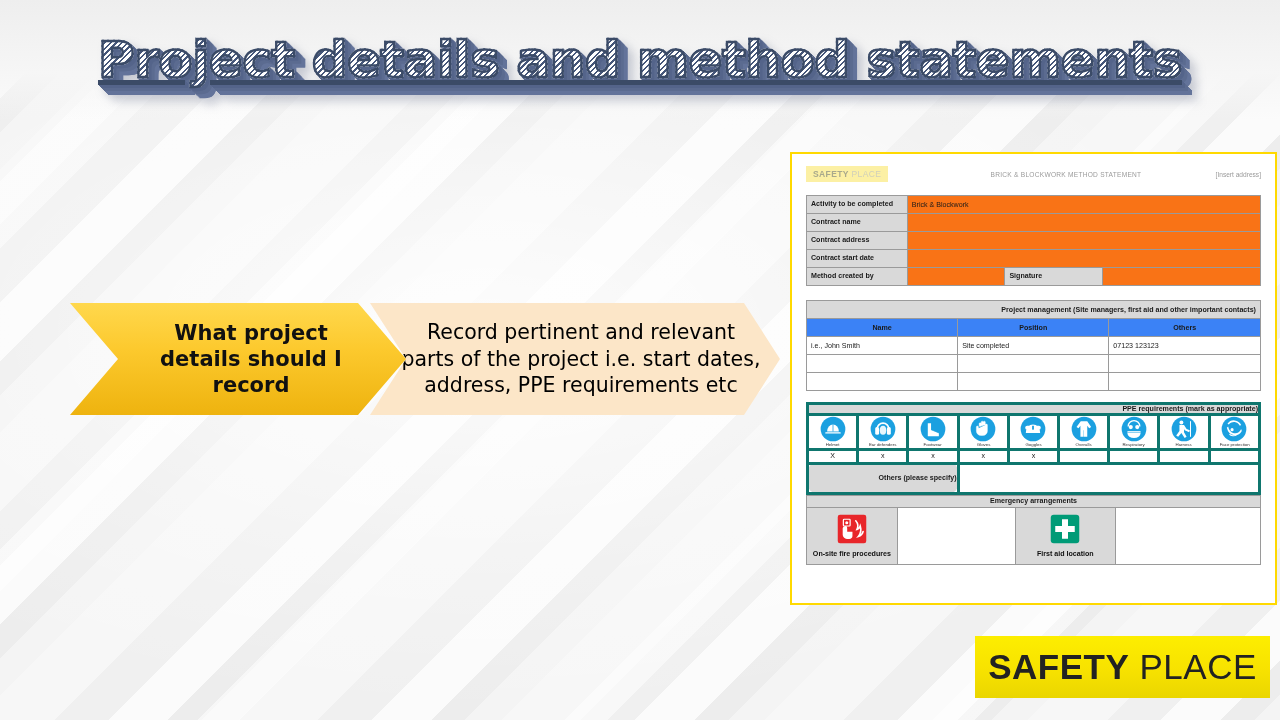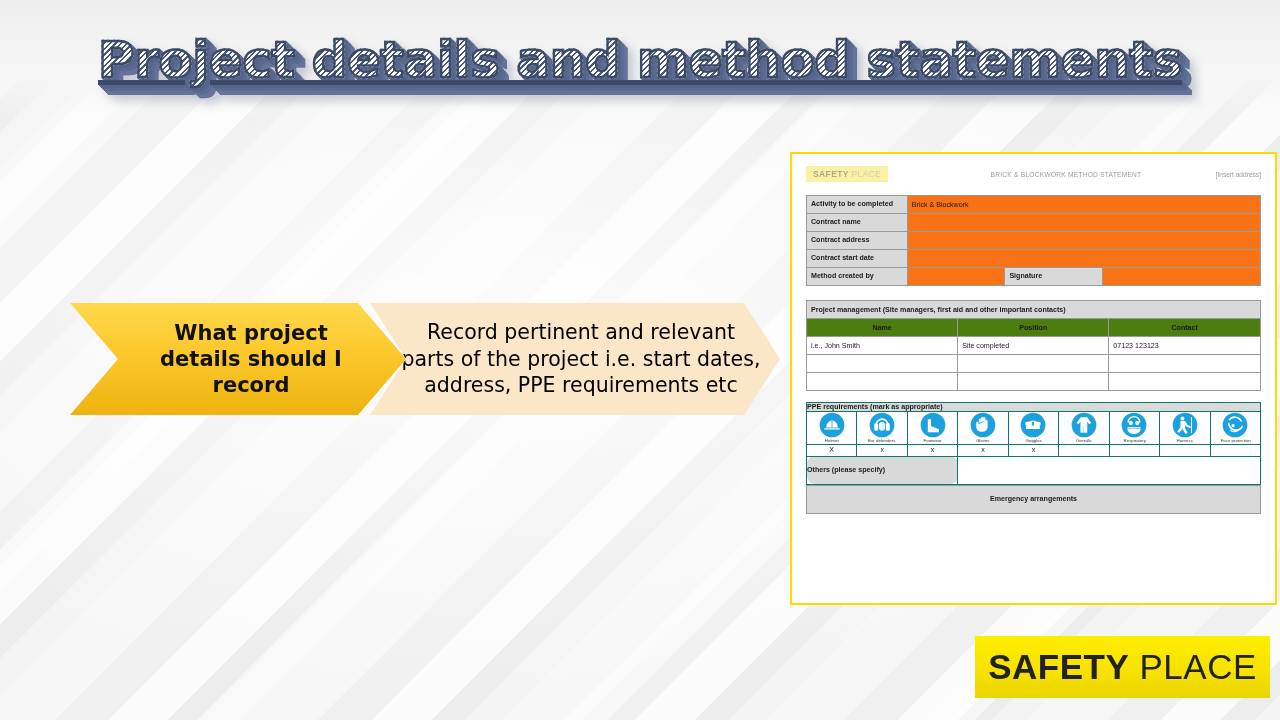--- a/index.html
+++ b/index.html
@@ -221,38 +221,38 @@
   }
   td.val {
     background: #f97316;
   }
   td.valw {
     background: #ffffff;
   }
   td.hdr {
     background: #d9d9d9;
     font-weight: bold;
-    text-align: left;
+    text-align: right;
   }
   td.colhdr {
-    background: #4d7c0f;
+    background: #3b82f6;
     font-weight: bold;
     text-align: center;
   }
   td.ghost {
     color: #c2c2c2;
     background: #ffffff;
   }
   .gap { height: 14px; }
   .gap-sm { height: 11px; }
 
   
   table.ppe-table { width: 100%; border-collapse: collapse; table-layout: fixed; }
   table.ppe-table td {
-    border: 1px solid #0f766e;
+    border: 3px solid #0f766e;
     font-size: 7.1px;
     padding: 0;
     color: #1a1a1a;
   }
   td.ppe-cell {
     text-align: center;
     padding: 3px 0 2px 0;
     background: #ffffff;
     vertical-align: top;
   }
@@ -267,34 +267,34 @@
   td.ppe-mark {
     text-align: center;
     height: 11px;
     background: #ffffff;
     font-size: 6.5px;
     color: #222222;
   }
   td.others-lbl {
     background: #d9d9d9;
     font-weight: bold;
-    text-align: left;
+    text-align: right;
     height: 27px;
     font-size: 7.1px;
     border-radius: 8px;
   }
   td.others-val { background: #ffffff; }
 
   
   table.emg-table { width: 100%; border-collapse: collapse; table-layout: fixed; }
   table.emg-table td {
     border: 1px solid #9a9a9a;
     font-size: 7.1px;
     color: #1a1a1a;
-    padding: 8px;
+    padding: 0;
   }
   td.emg-hdr {
     background: #d9d9d9;
     font-weight: bold;
     text-align: center;
     height: 11px;
     font-size: 7.1px;
   }
   td.emg-ico {
     background: #d9d9d9;
@@ -406,21 +406,21 @@
           <col style="width:33.3%">
           <col style="width:33.4%">
         </colgroup>
       <tbody>
         <tr>
           <td class="hdr" colspan="3">Project management (Site managers, first aid and other important contacts)</td>
         </tr>
         <tr>
           <td class="colhdr">Name</td>
           <td class="colhdr">Position</td>
-          <td class="colhdr">Contact</td>
+          <td class="colhdr">Others</td>
         </tr>
         <tr>
           <td class="ghost">i.e., John Smith</td>
           <td class="ghost">Site completed</td>
           <td class="ghost">07123 123123</td>
         </tr>
         <tr>
           <td class="valw"></td>
           <td class="valw"></td>
           <td class="valw"></td>
@@ -556,20 +556,41 @@
       <colgroup>
           <col style="width:20%">
           <col style="width:26%">
           <col style="width:22%">
           <col style="width:32%">
         </colgroup>
       <tbody>
         <tr>
           <td class="emg-hdr" colspan="4">Emergency arrangements</td>
         </tr>
+        <tr>
+          <td class="emg-ico">
+            <svg width="30" height="30" viewBox="0 0 40 40">
+              <rect x="1" y="1" width="38" height="38" rx="3" fill="#e8262a"></rect>
+              <rect x="8.5" y="7" width="9" height="9" rx="1" fill="none" stroke="#fff" stroke-width="1.6"></rect>
+              <circle cx="13" cy="11.5" r="2" fill="#fff"></circle>
+              <path d="M12 16 c-2.6 0 -4.4 1.2 -4.4 3.2 v8.6 c0 3 2.4 5.4 5.6 5.4 h3.2 c2.6 0 4.2 -1.6 4.2 -3.8 v-5.6 h-7 v-4 c0 -2.4 -0.6 -3.8 -1.6 -3.8 z" fill="#fff"></path>
+              <path d="M25 9 c3 3.5 3.6 7.5 1.6 11.5 c2.4 -0.6 3.8 -2.2 4.4 -4.4 c1.4 4.4 1 9.6 -2.6 13.8 c3.6 -1 5.6 -3.4 6.4 -6.6" fill="none" stroke="#fff" stroke-width="2.1" stroke-linecap="round"></path>
+            </svg>
+            <span class="emg-label">On-site fire procedures</span>
+          </td>
+          <td class="emg-blank"></td>
+          <td class="emg-ico">
+            <svg width="30" height="30" viewBox="0 0 40 40">
+              <rect x="1" y="1" width="38" height="38" rx="4" fill="#009b77"></rect>
+              <path d="M16 7 h8 v9 h9 v8 h-9 v9 h-8 v-9 h-9 v-8 h9 z" fill="#fff"></path>
+            </svg>
+            <span class="emg-label">First aid location</span>
+          </td>
+          <td class="emg-blank"></td>
+        </tr>
       </tbody>
     </table>
 
   </div>
 
   <div id="brand">
     <div id="brand-text"><span class="b1">SAFETY</span> <span class="b2">PLACE</span></div>
   </div>
 
 </div>

